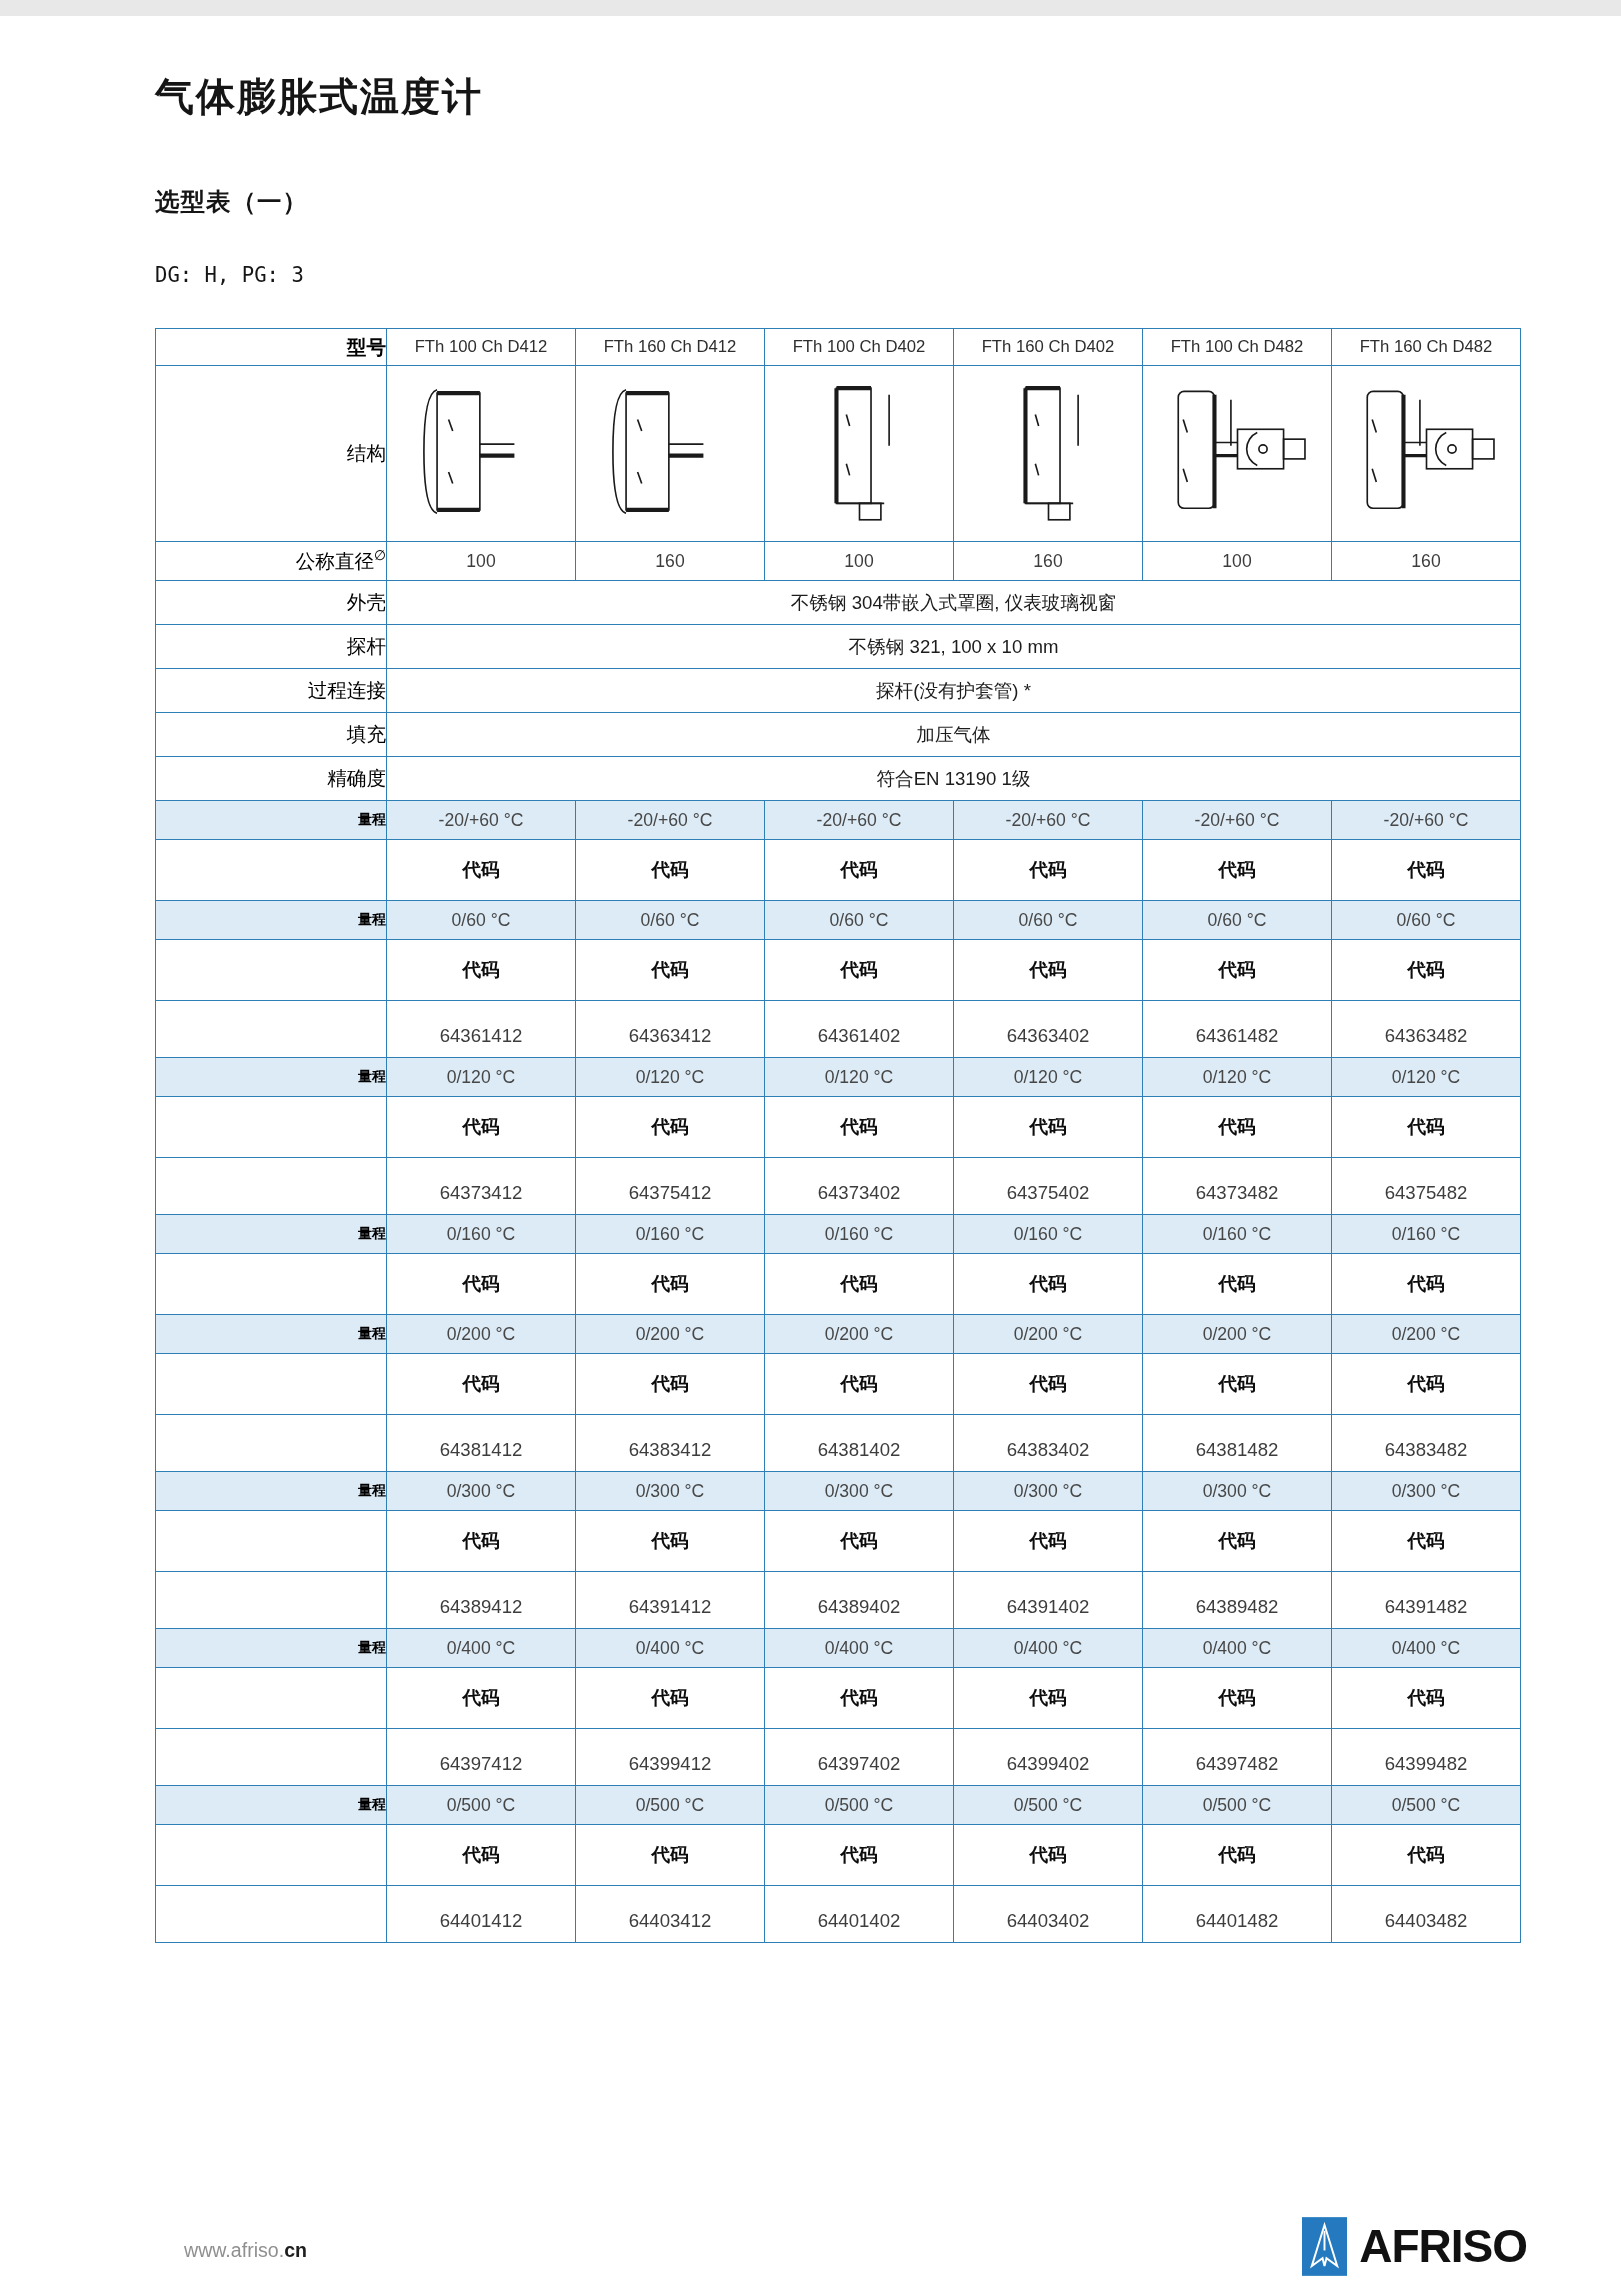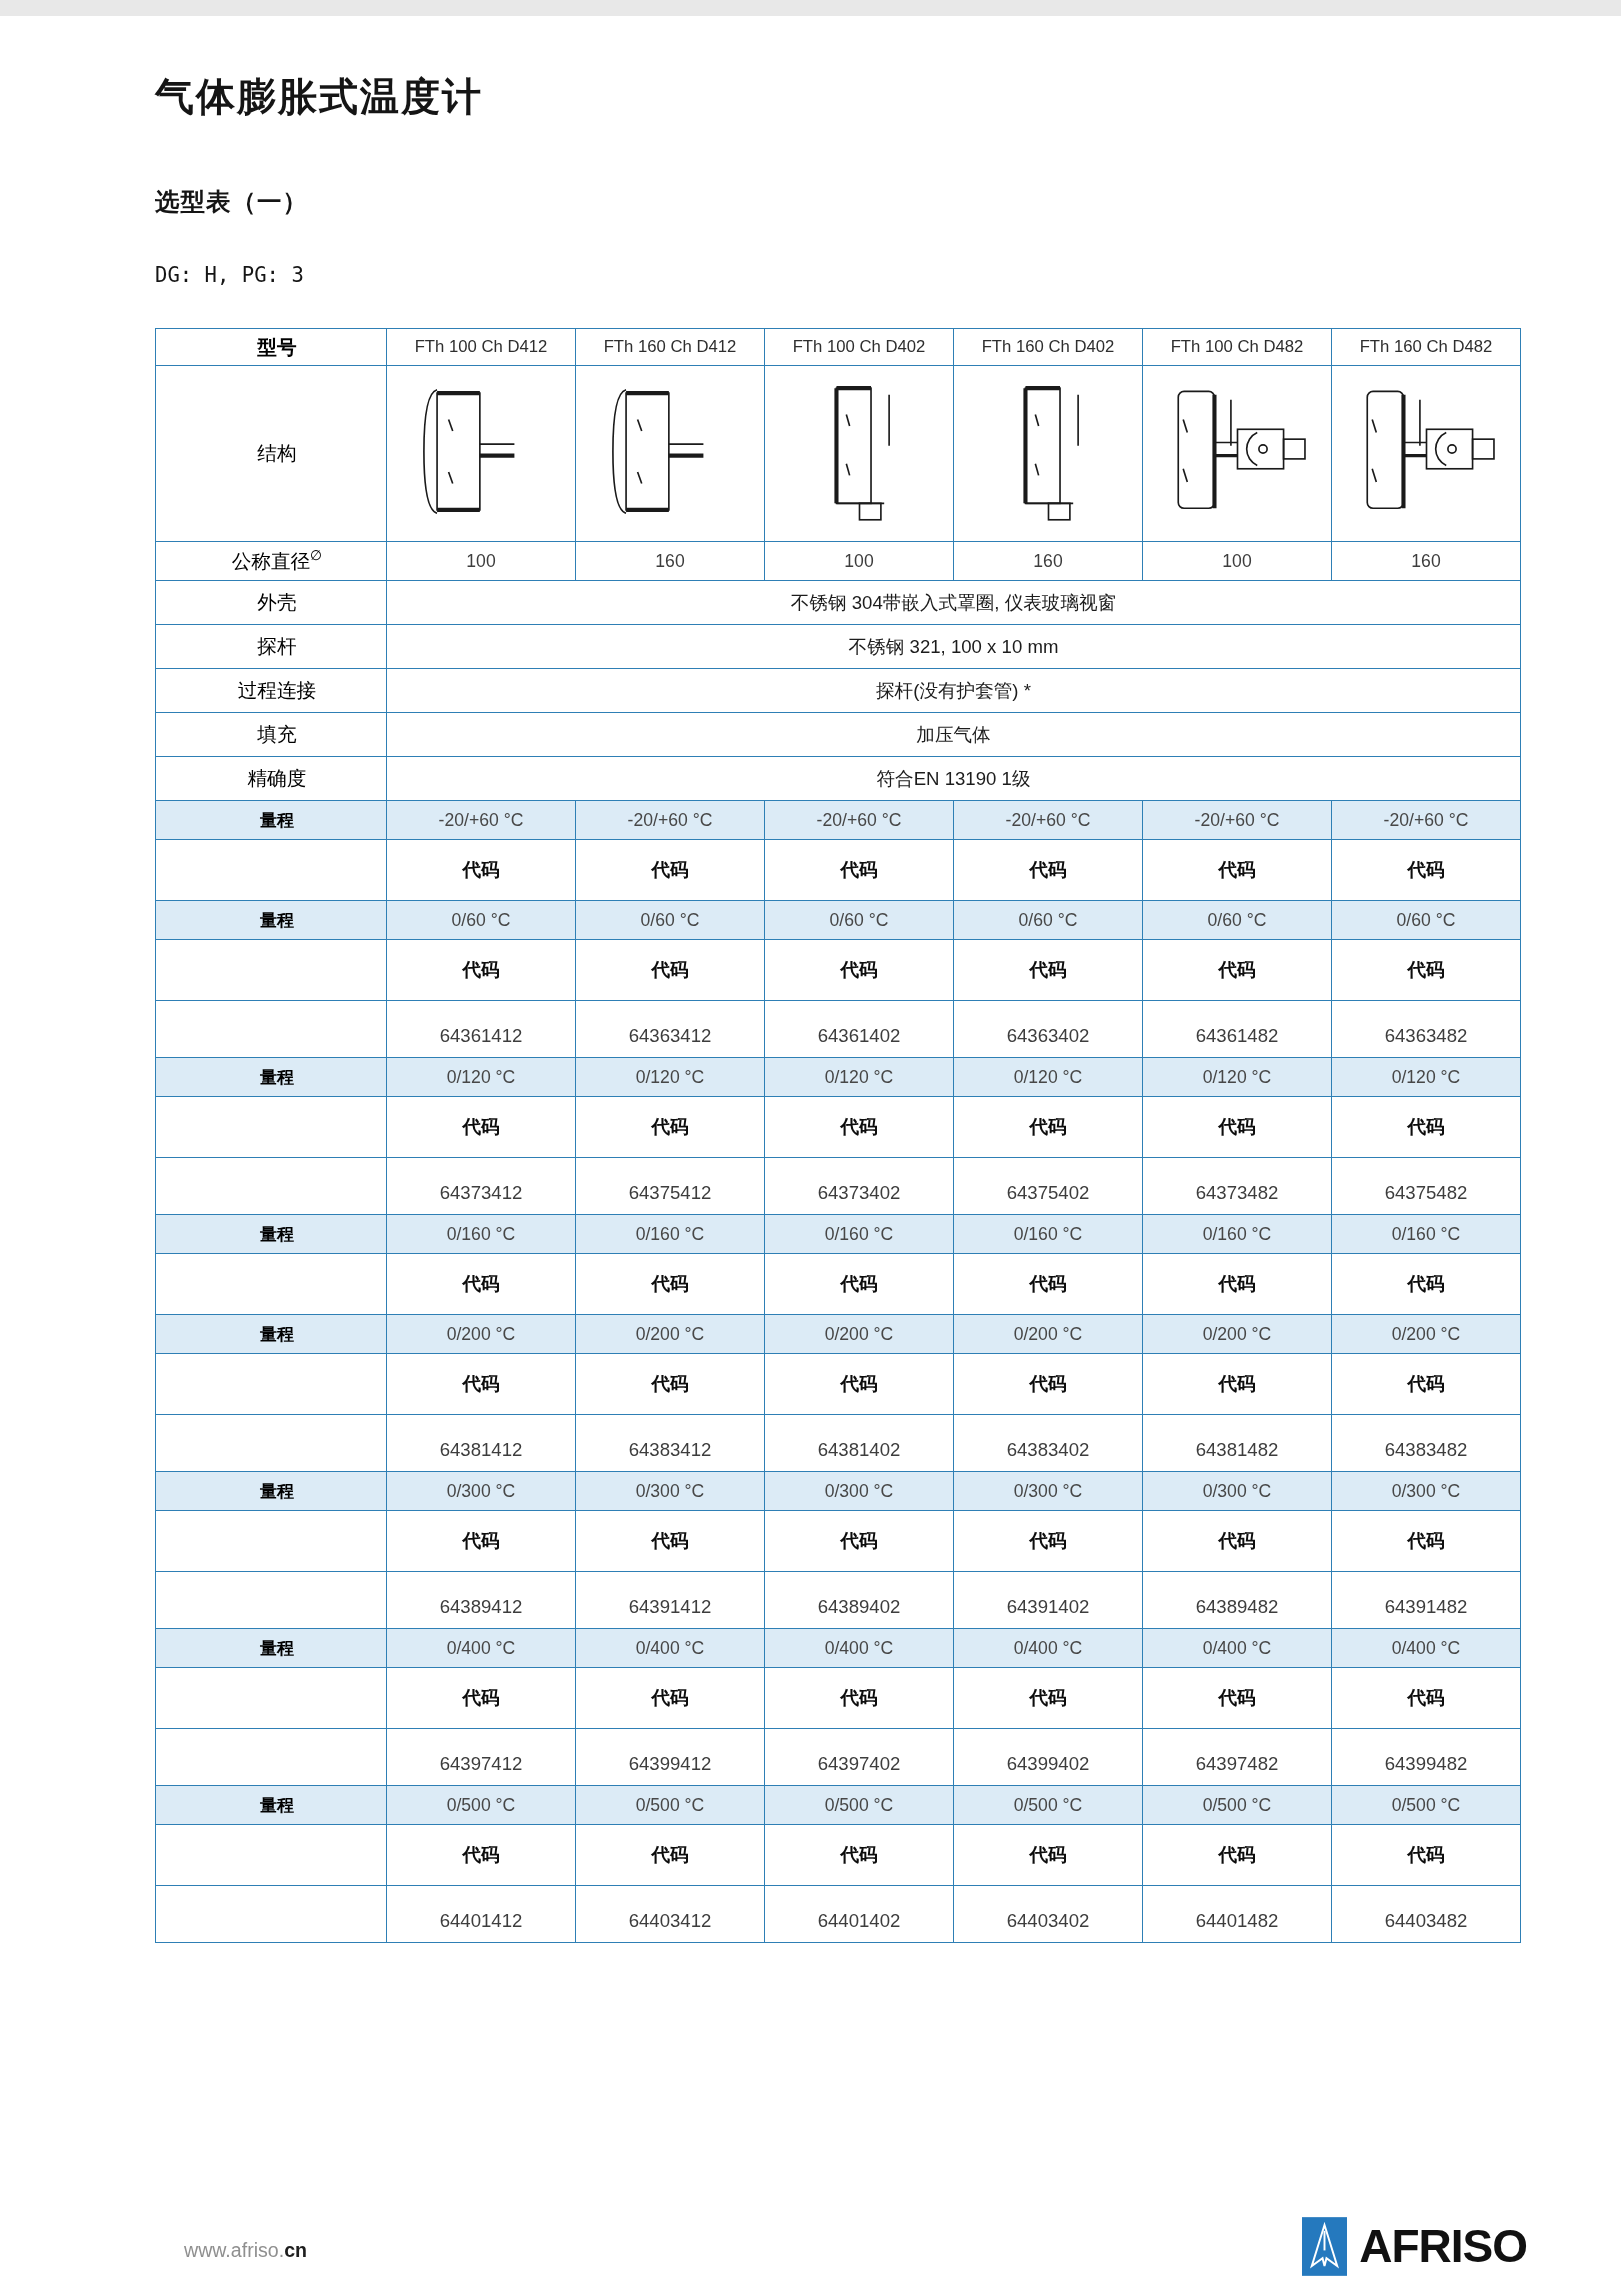--- a/index.html
+++ b/index.html
@@ -11,21 +11,21 @@
   .content{position:absolute; left:155px; top:0; width:1368px;}
   .title{margin:54px 0 0 0; font-size:39px; font-weight:bold; color:#151515; letter-spacing:2px;}
   .subtitle{margin:61px 0 0 0; font-size:24.5px; font-weight:bold; color:#151515; letter-spacing:1px;}
   .dg-line{margin:45px 0 0 0; font-size:20.6px; color:#151515; font-family:"DejaVu Sans Mono","Liberation Mono",monospace;}
 
   table.sel-table{border-collapse:collapse; table-layout:fixed; width:1366px; margin-top:41px;}
   .sel-table td{
     border:1px solid #2e7fb5; padding:0; text-align:center; vertical-align:middle;
     color:#3f3f3f; font-size:17.6px; overflow:hidden;
   }
-  .sel-table td.lbl{text-align:center; padding-left:11.8px; color:#000; font-size:19.6px;}
+  .sel-table td.lbl{text-align:right; padding-left:11.8px; color:#000; font-size:19.6px;}
   .sel-table td.empty{padding:0;}
 
   tr.model-row{height:37px;}
   tr.model-row td.lbl{font-weight:bold;}
   td.model{font-size:16.7px; color:#2e2e2e;}
 
   tr.structure-row{height:176px;}
   td.structure-cell{vertical-align:middle; text-align:center;}
   svg.diag{width:165px; height:143px; display:inline-block;}
 
@@ -33,21 +33,21 @@
   td.dia-val{color:#3d3d3d;}
   sup.dia-sym{font-size:13.7px; color:#000;}
 
   tr.spec-row{height:44px;}
   td.spec-value{font-size:18.6px; color:#1c1c1c;}
 
   tr.multi-row{height:37px;}
   td.multi-label{font-size:18.6px; color:#1c1c1c;}
 
   tr.range-row{height:39px; background:#dcebf6;}
-  tr.range-row td.lbl{font-weight:bold; font-size:17px;}
+  tr.range-row td.lbl{font-weight:bold; font-size:14px;}
   td.range-val{color:#474747;}
 
   tr.code-label-row{height:61px;}
   td.code-label{font-weight:bold; color:#0d0d0d; font-size:18.6px;}
 
   tr.code-row{height:57px;}
   td.code-cell{vertical-align:bottom; padding-bottom:9.8px; font-size:18.6px; color:#3d3d3d;}
 
   .footer-left{position:absolute; left:184px; top:2223px; font-size:19.6px;}
   .site-gray{color:#8f8f8f;}

